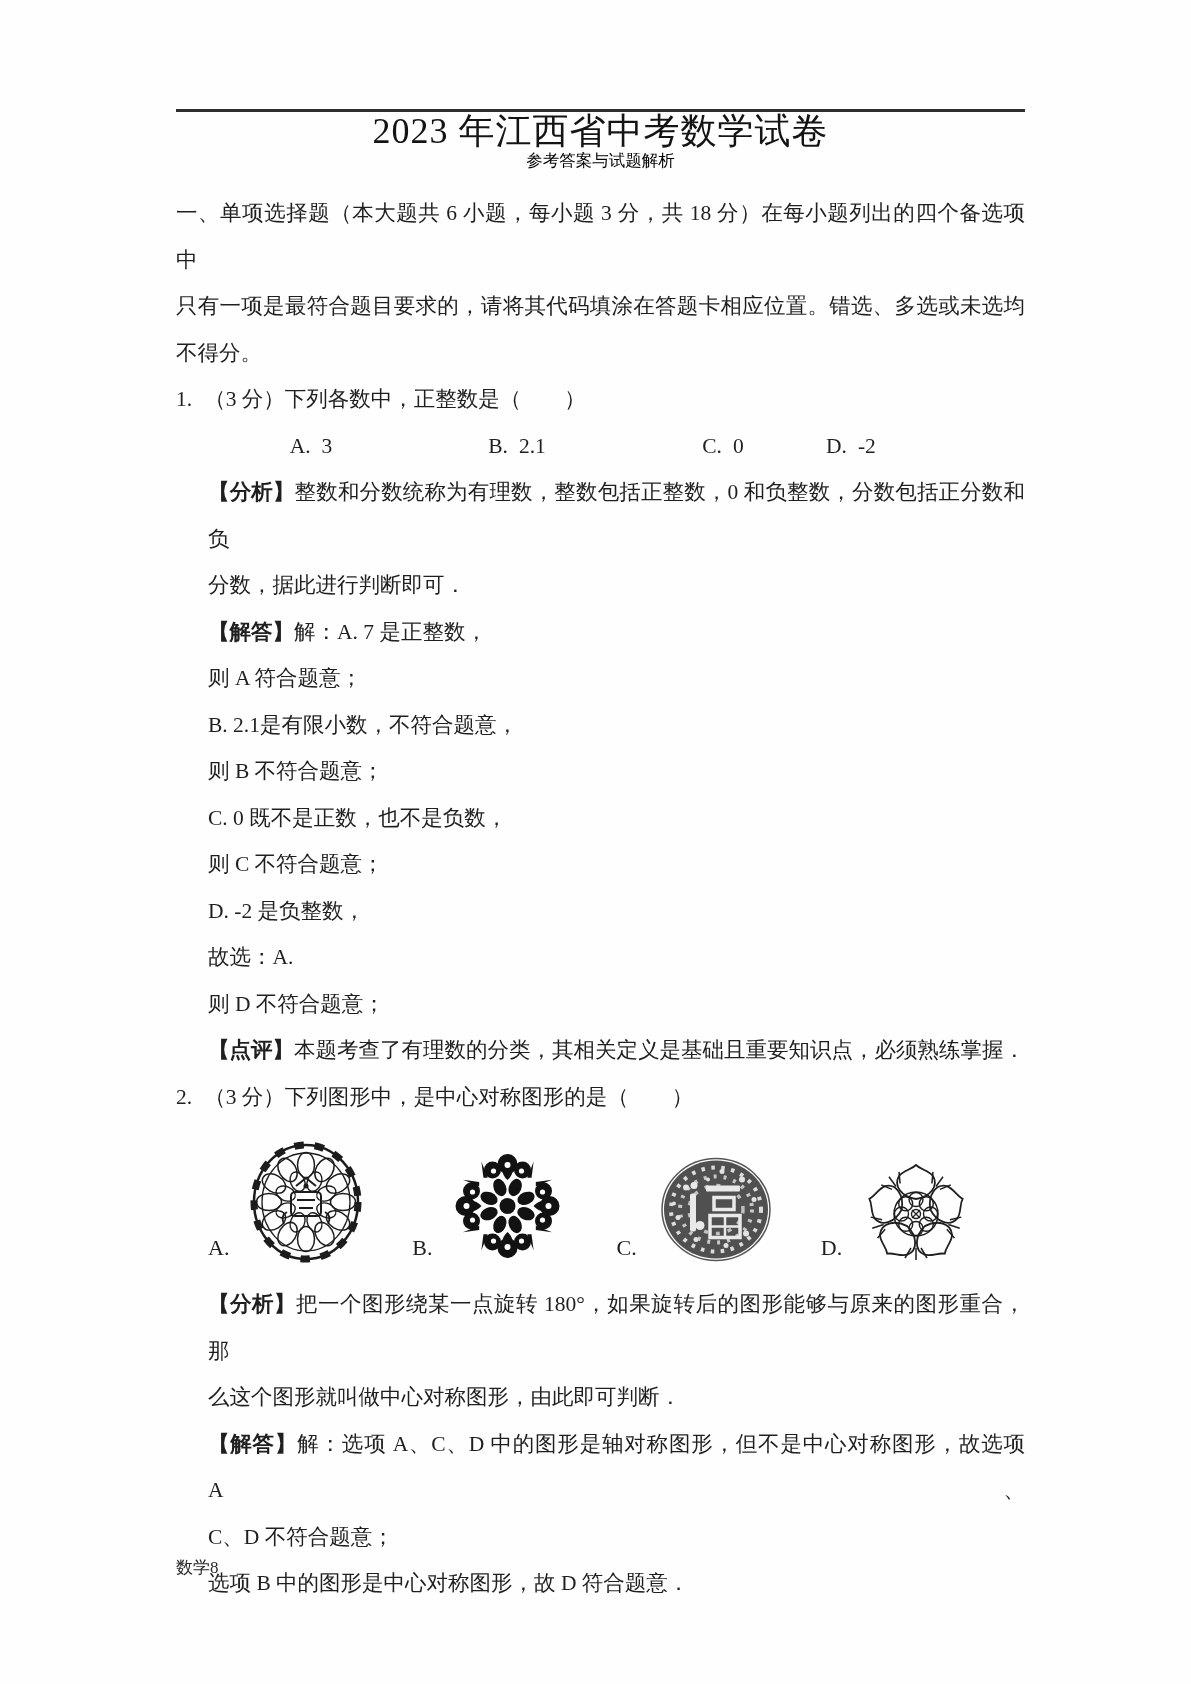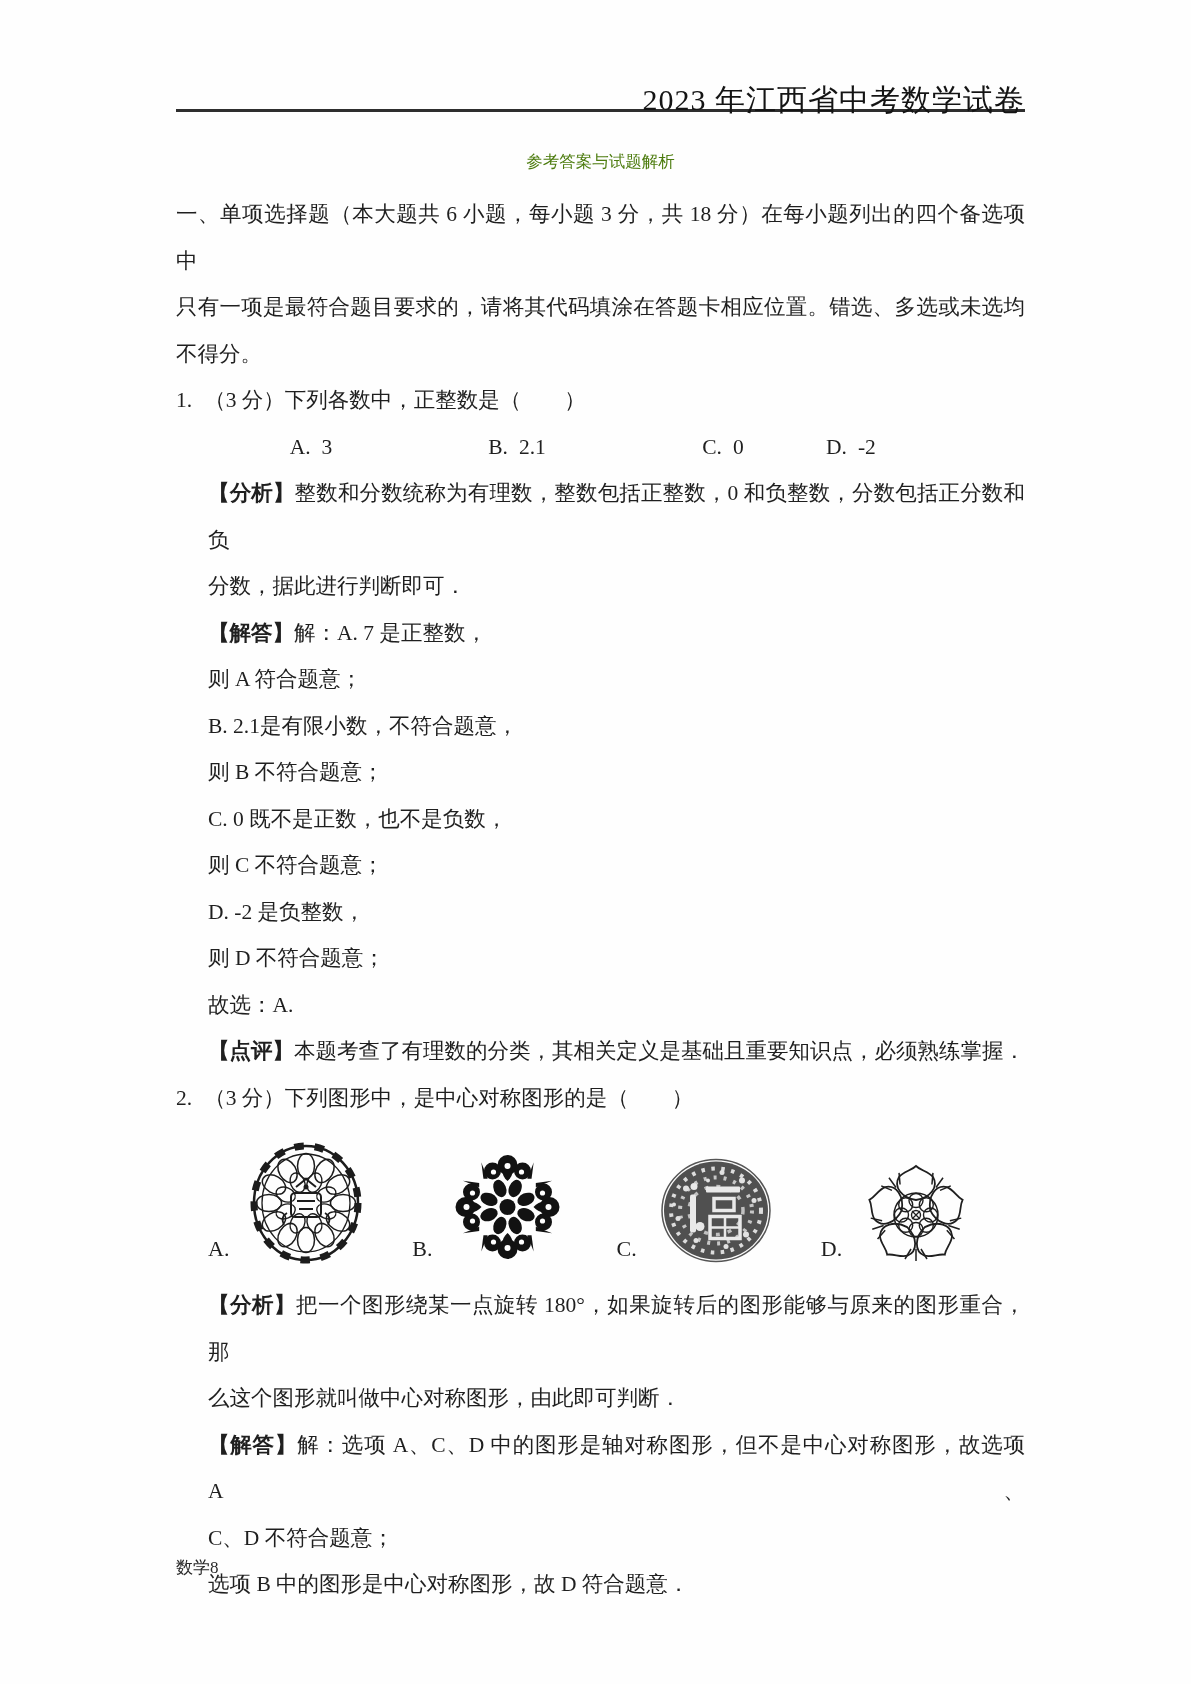--- a/index.html
+++ b/index.html
@@ -1,22 +1,22 @@
 <!DOCTYPE html>
 <html><head>
 <meta charset="utf-8">
 <style>
   html,body{margin:0;padding:0;background:#ffffff;}
   .page{position:relative;width:1191px;height:1684px;background:#fefefe;overflow:hidden;
         font-family:"Liberation Serif","DejaVu Serif",serif;color:#1f1f1f;}
   .toprule{position:absolute;left:176px;top:109px;width:849px;border-top:3px solid #2e2e2e;}
   .content{position:absolute;left:176px;top:0;width:849px;}
-  .title{margin:80px 0 0;font-weight:400;font-size:30px;line-height:40px;text-align:right;
+  .title{margin:111px 0 0;font-weight:400;font-size:36px;line-height:40px;text-align:center;
          color:#141414;letter-spacing:1px;}
-  .subtitle{margin-top:32px;font-size:16.5px;line-height:20px;text-align:center;color:#4d7c0f;}
+  .subtitle{font-size:16.5px;line-height:20px;text-align:center;color:#000000;}
   .body{margin-top:19px;font-size:21.5px;line-height:46.5px;}
   .line{min-height:46.5px;}
   .j{text-align:justify;text-align-last:justify;}
   .ind{margin-left:32px;}
   .qn{margin-right:12px;}
   .optrow{display:flex;margin-left:32px;}
   .opt{width:206px;white-space:nowrap;text-align:center;}
   .opt:last-child{width:auto;}
   .olabel{margin-right:11px;}
   .bl{font-weight:700;}
@@ -56,22 +56,22 @@
       <div class="line ind j"><span class="bl">【分析】</span><span>整数和分数统称为有理数，整数包括正整数，0 和负整数，分数包括正分数和负</span></div>
       <div class="line ind">分数，据此进行判断即可．</div>
 
       <div class="line ind"><span class="bl">【解答】</span><span>解：A. 7 是正整数，</span></div>
       <div class="line ind">则 A 符合题意；</div>
       <div class="line ind">B. 2.1是有限小数，不符合题意，</div>
       <div class="line ind">则 B 不符合题意；</div>
       <div class="line ind">C. 0 既不是正数，也不是负数，</div>
       <div class="line ind">则 C 不符合题意；</div>
       <div class="line ind">D. -2 是负整数，</div>
+      <div class="line ind">故选：A.</div>
       <div class="line ind">则 D 不符合题意；</div>
-      <div class="line ind">故选：A.</div>
 
       <div class="line ind j"><span class="bl">【点评】</span><span>本题考查了有理数的分类，其相关定义是基础且重要知识点，必须熟练掌握．</span></div>
 
       <div class="line"><span class="qn">2.</span><span>（3 分）下列图形中，是中心对称图形的是（　　）</span></div>
 
       <div class="figrow">
 
         <div class="figcell">
           <span class="figlabel">A.</span>
           <svg width="112" height="122" viewBox="0 0 112 122">

